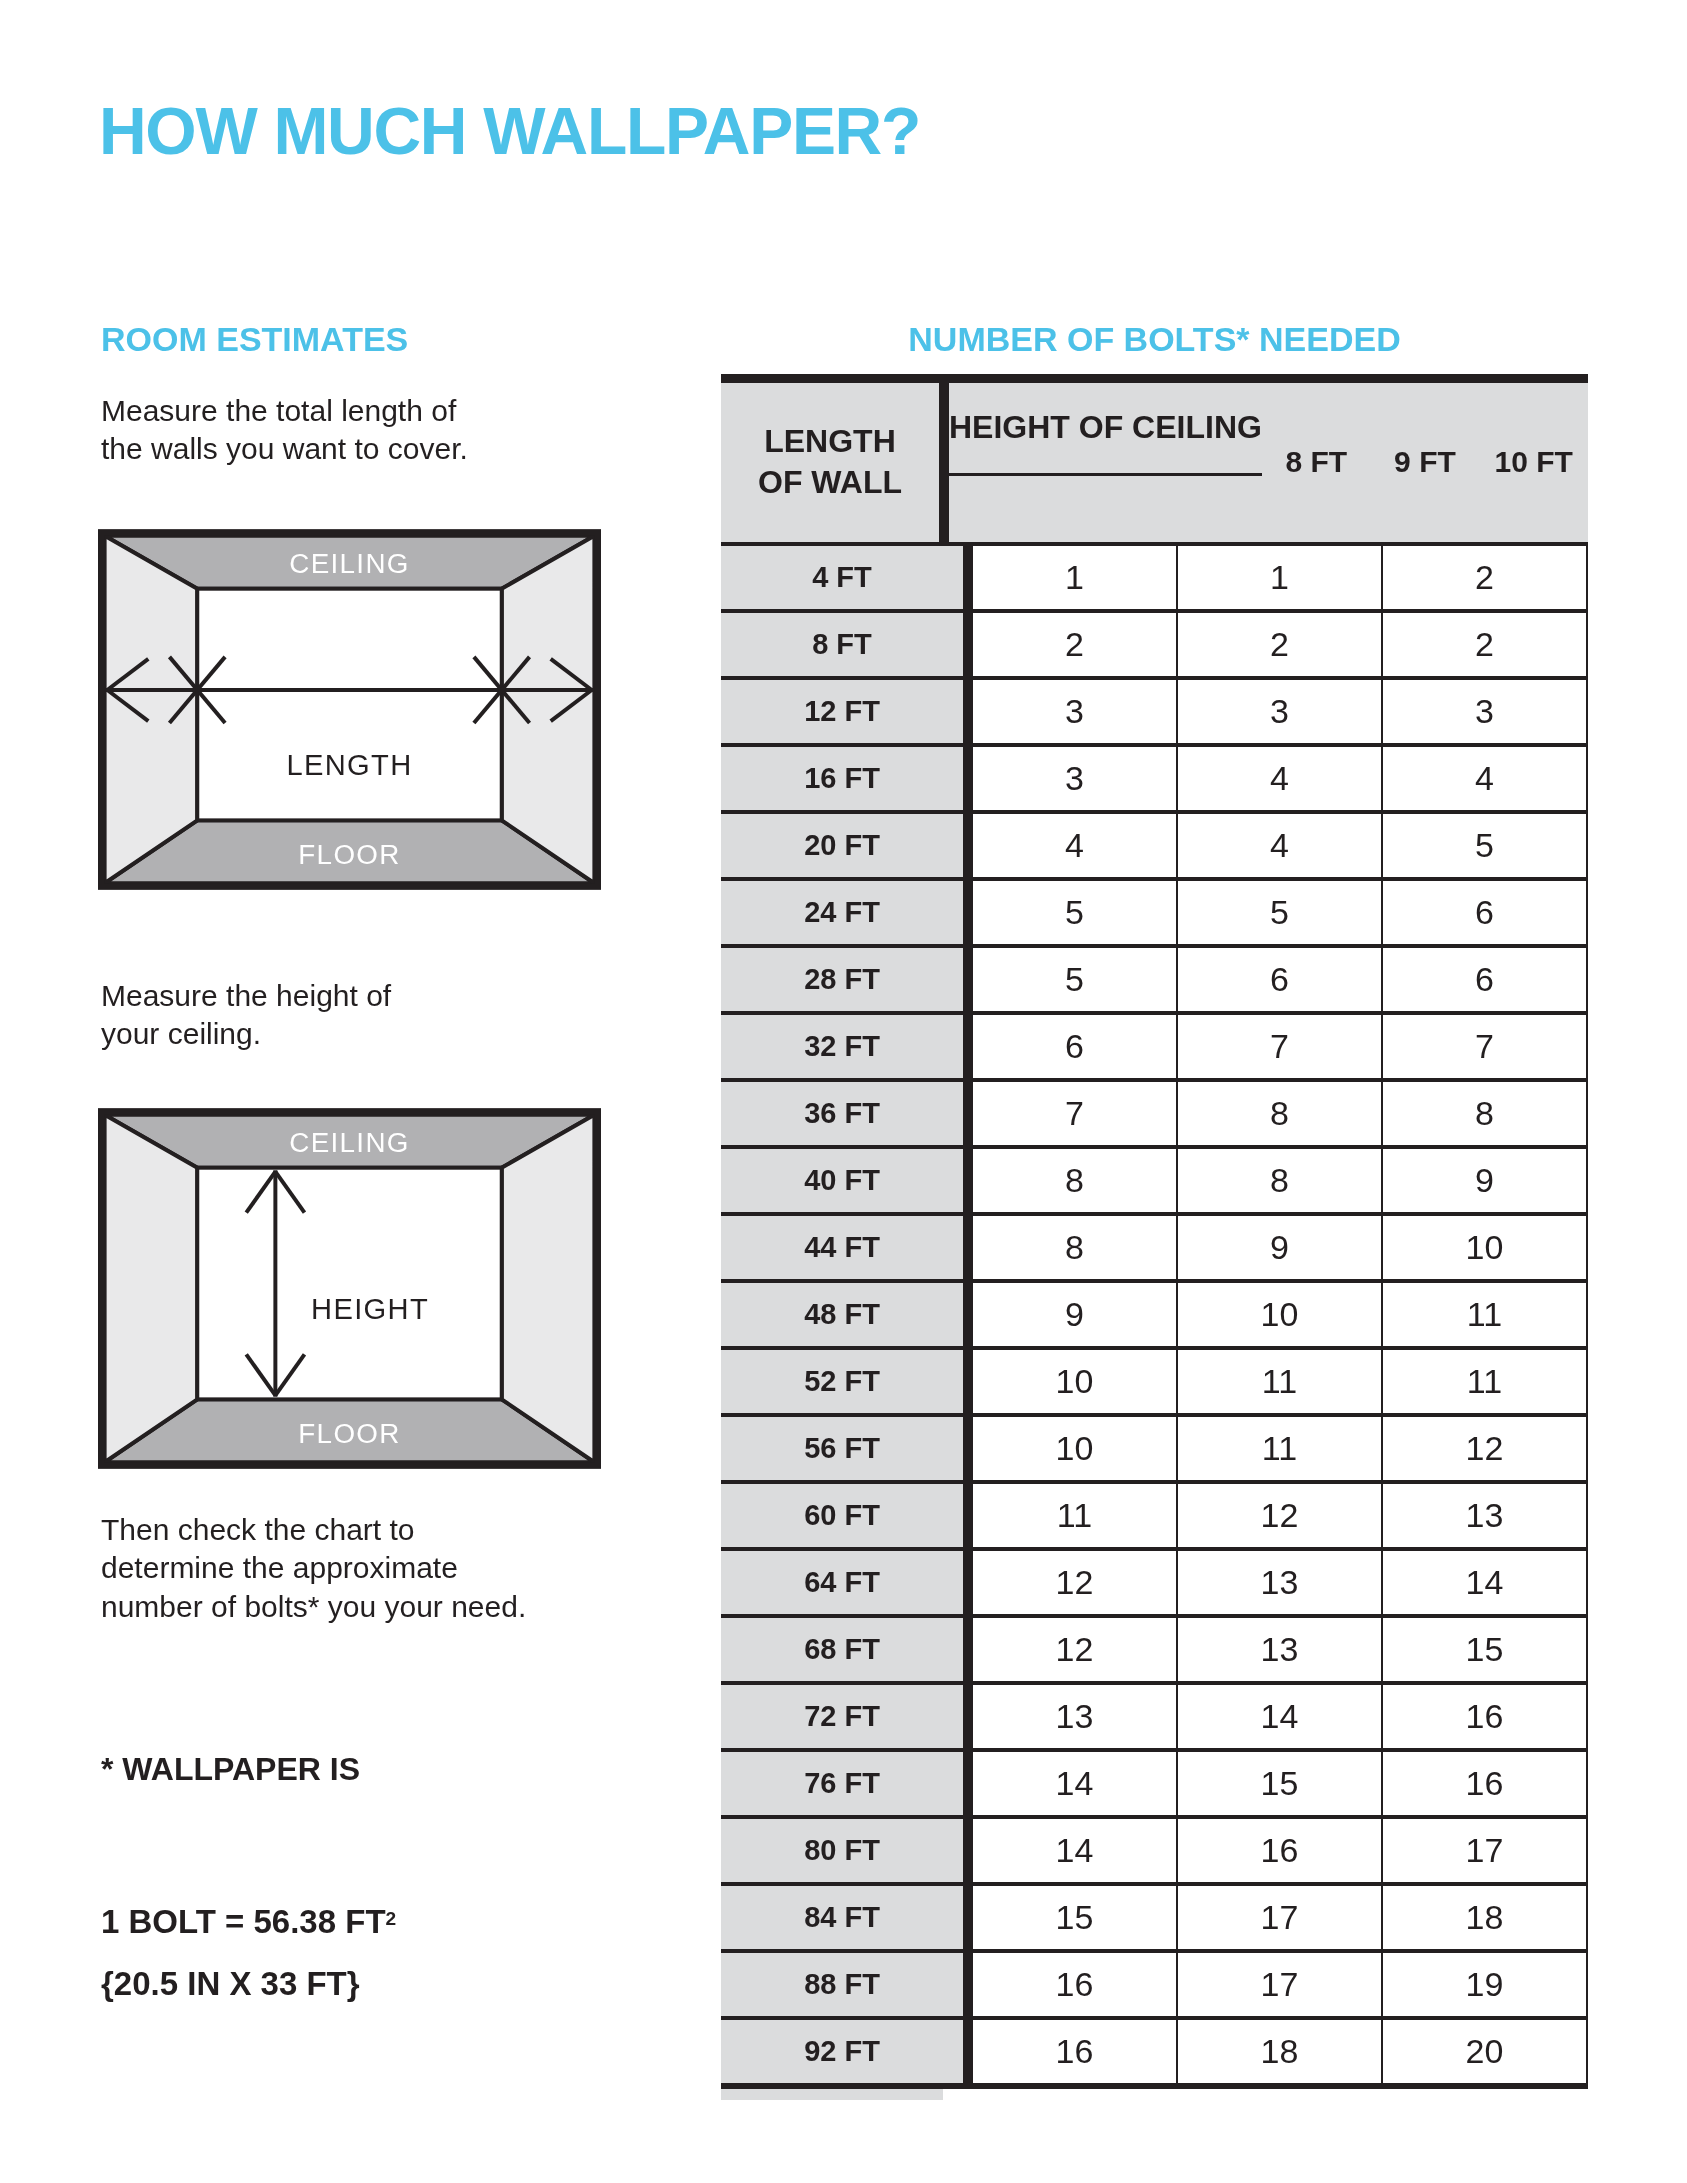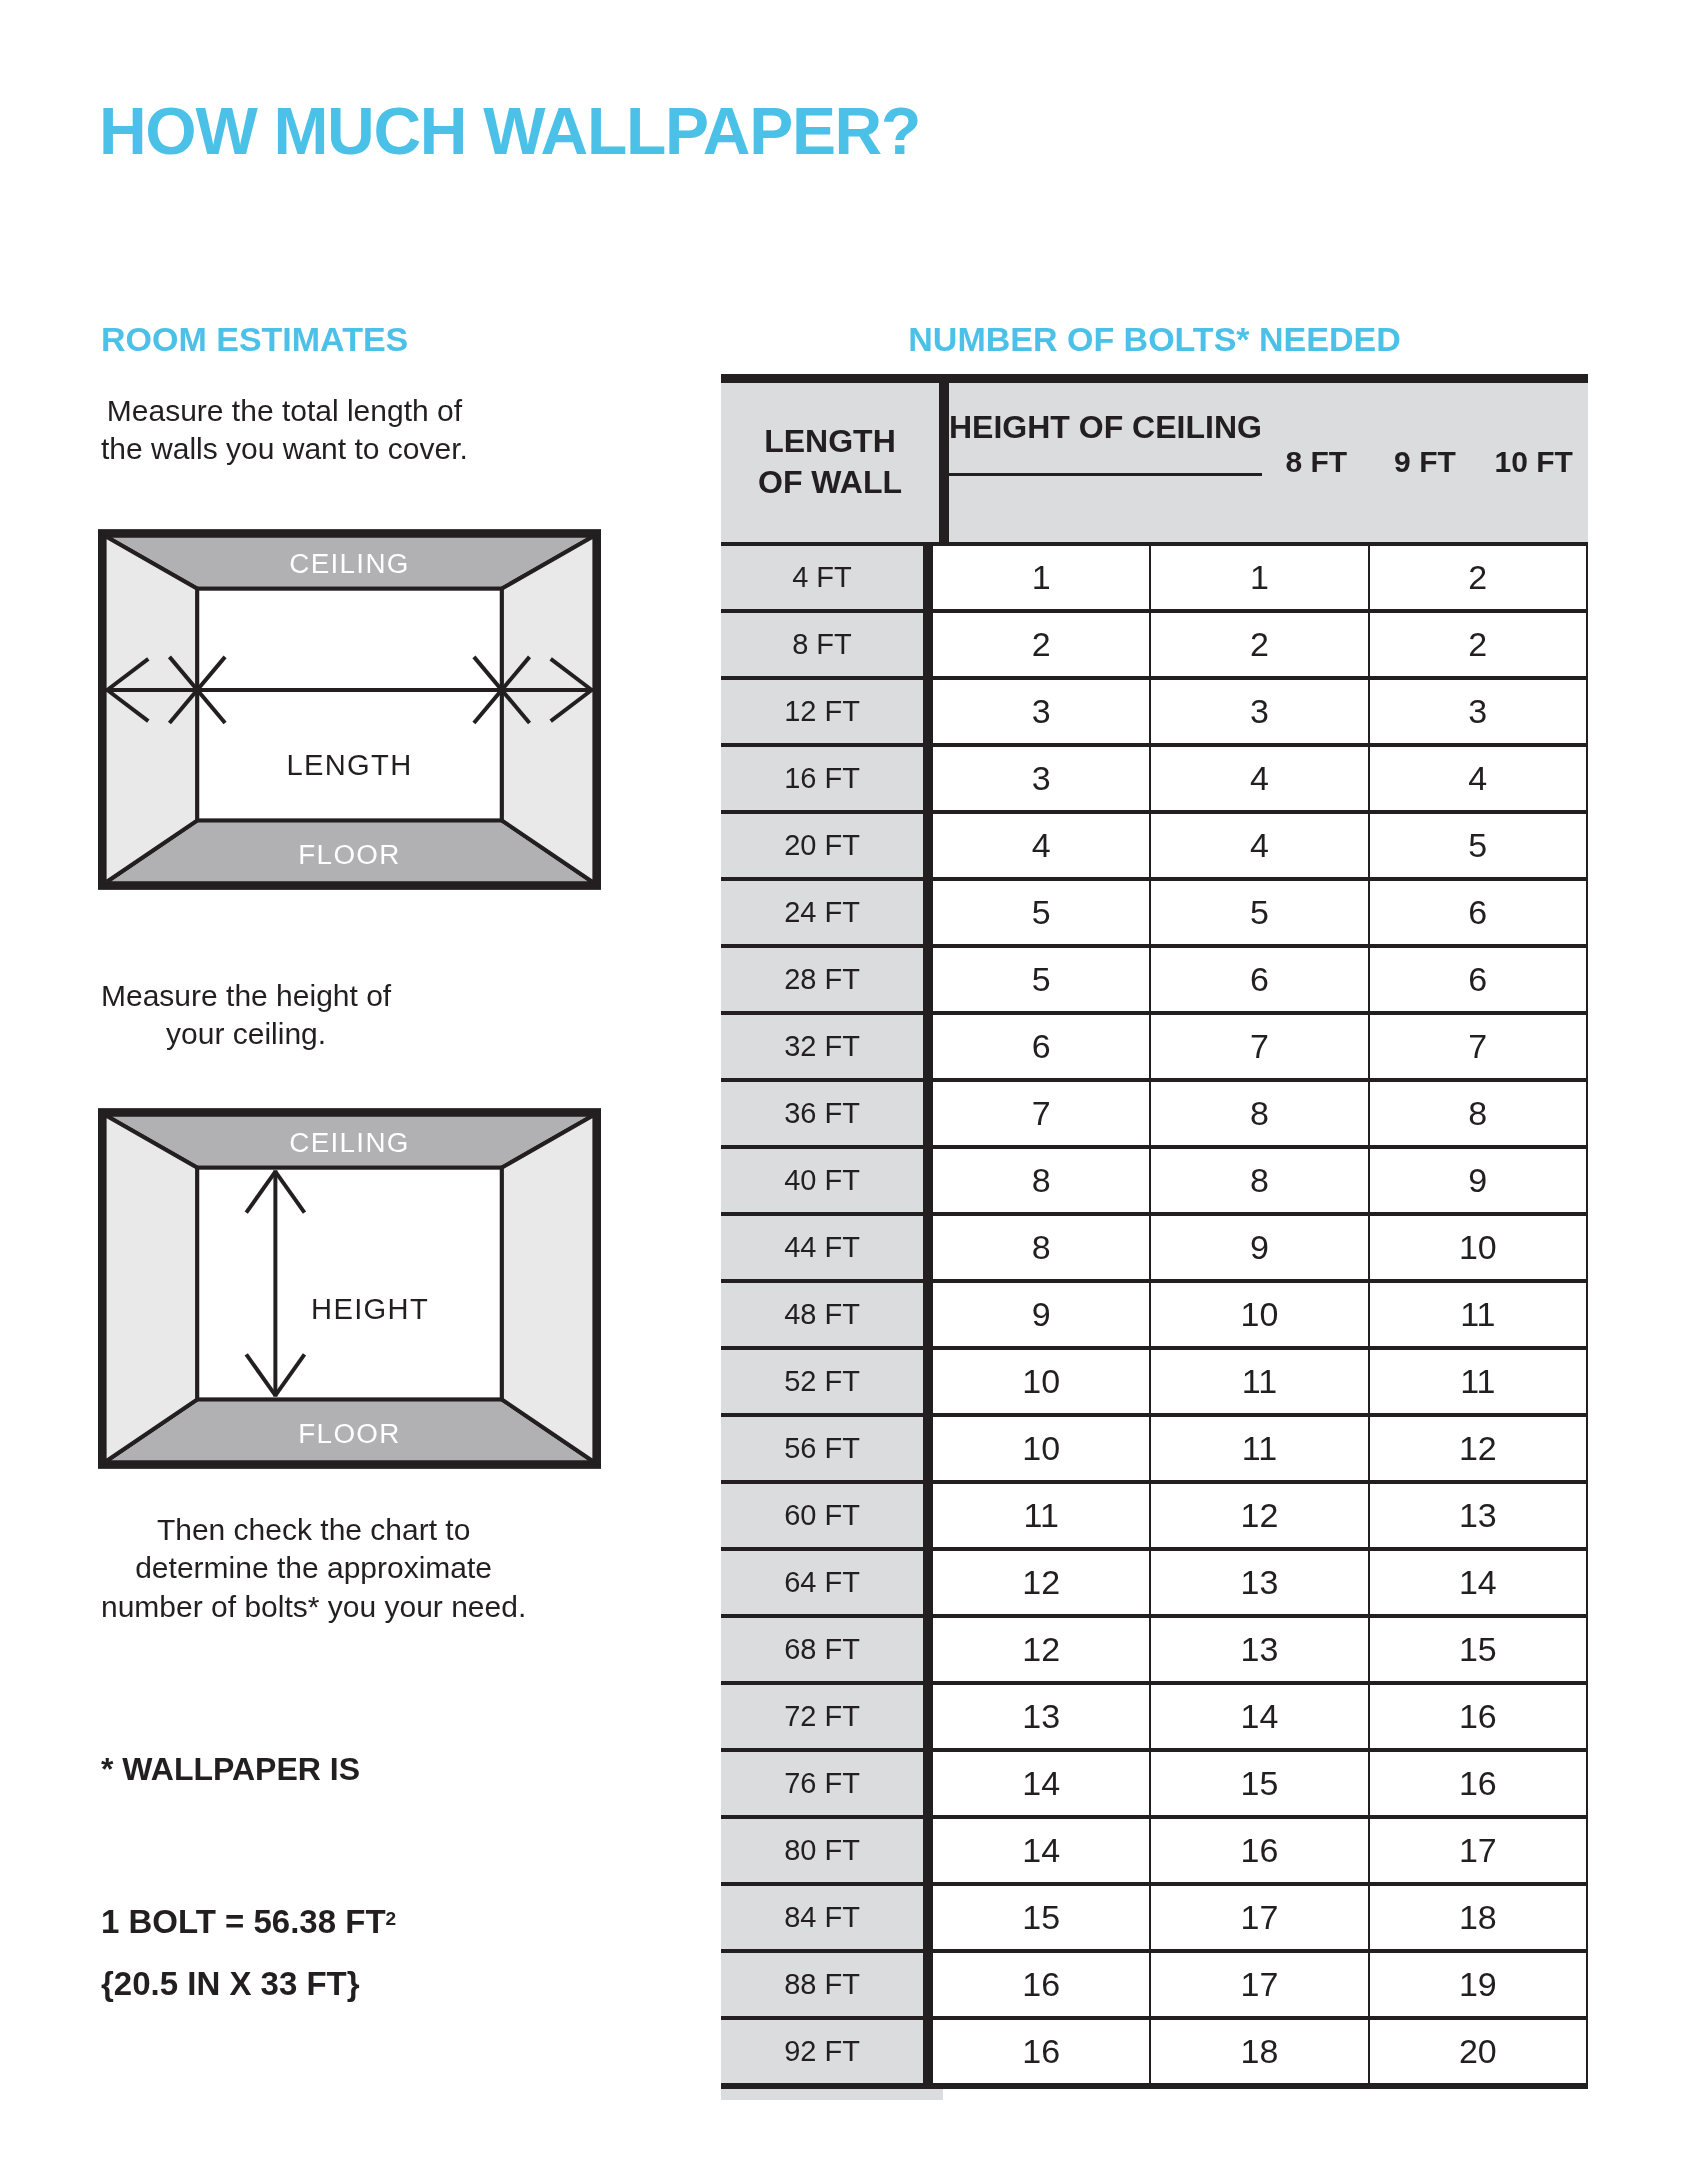--- a/index.html
+++ b/index.html
@@ -40,21 +40,20 @@
     white-space: nowrap;
     text-align: right;
   }
   .body-text {
     position: absolute;
     left: 101px;
     font-size: 30px;
     line-height: 1.28;
     color: var(--text-dark);
     white-space: pre-line;
-    text-align: center;
   }
   #step1 { top: 392px; }
   #step2 { top: 977px; }
   #step3 { top: 1511px; }
   .diagram {
     position: absolute;
     left: 98px;
     width: 503px;
     height: 361px;
   }
@@ -140,24 +139,24 @@
     display: flex;
     height: 67px;
     border-top: 4px solid var(--line-black);
   }
   .tcell {
     display: flex;
     align-items: center;
     justify-content: center;
   }
   .tcell.label {
-    width: 212px;
+    width: 252px;
     background: var(--table-gray);
     border-right: 10px solid var(--line-black);
-    font-weight: 400;
+    font-weight: 700;
     font-size: 29px;
   }
   .tcell.value {
     flex: 1;
     background: #ffffff;
     font-size: 34px;
     font-weight: 400;
     border-left: 2.6px solid var(--line-black);
   }
   .tcell.value.first { border-left: none; }

